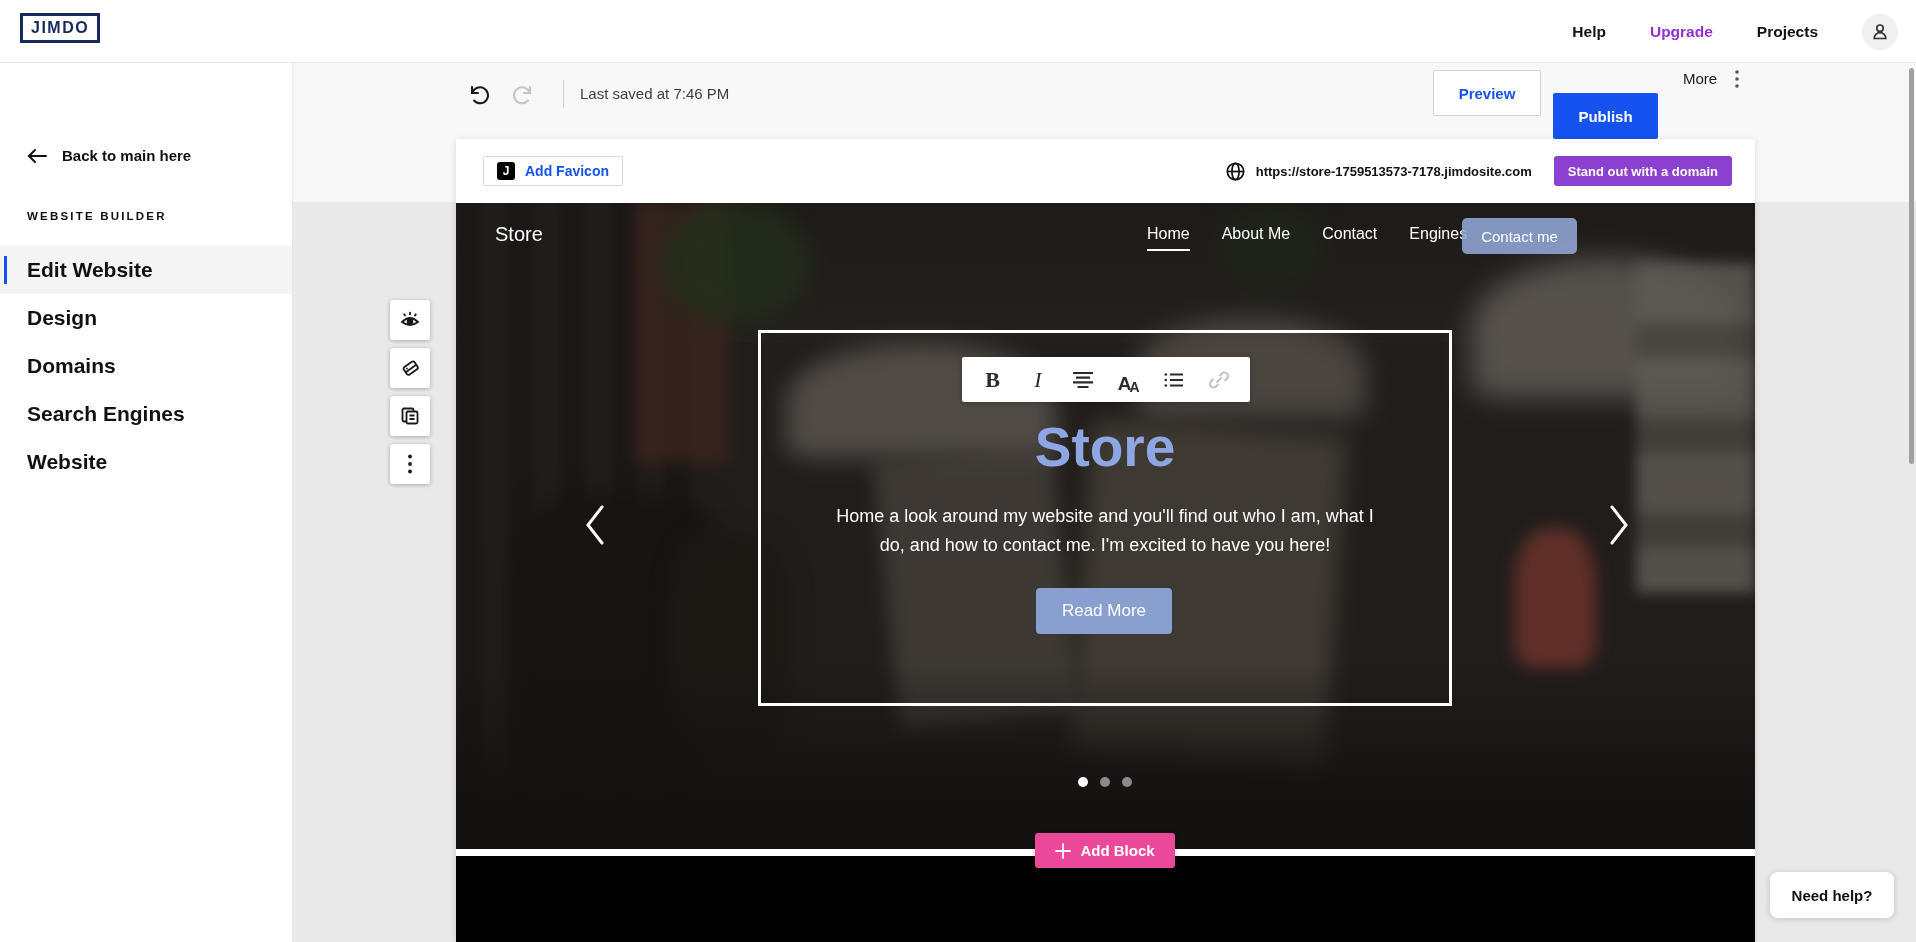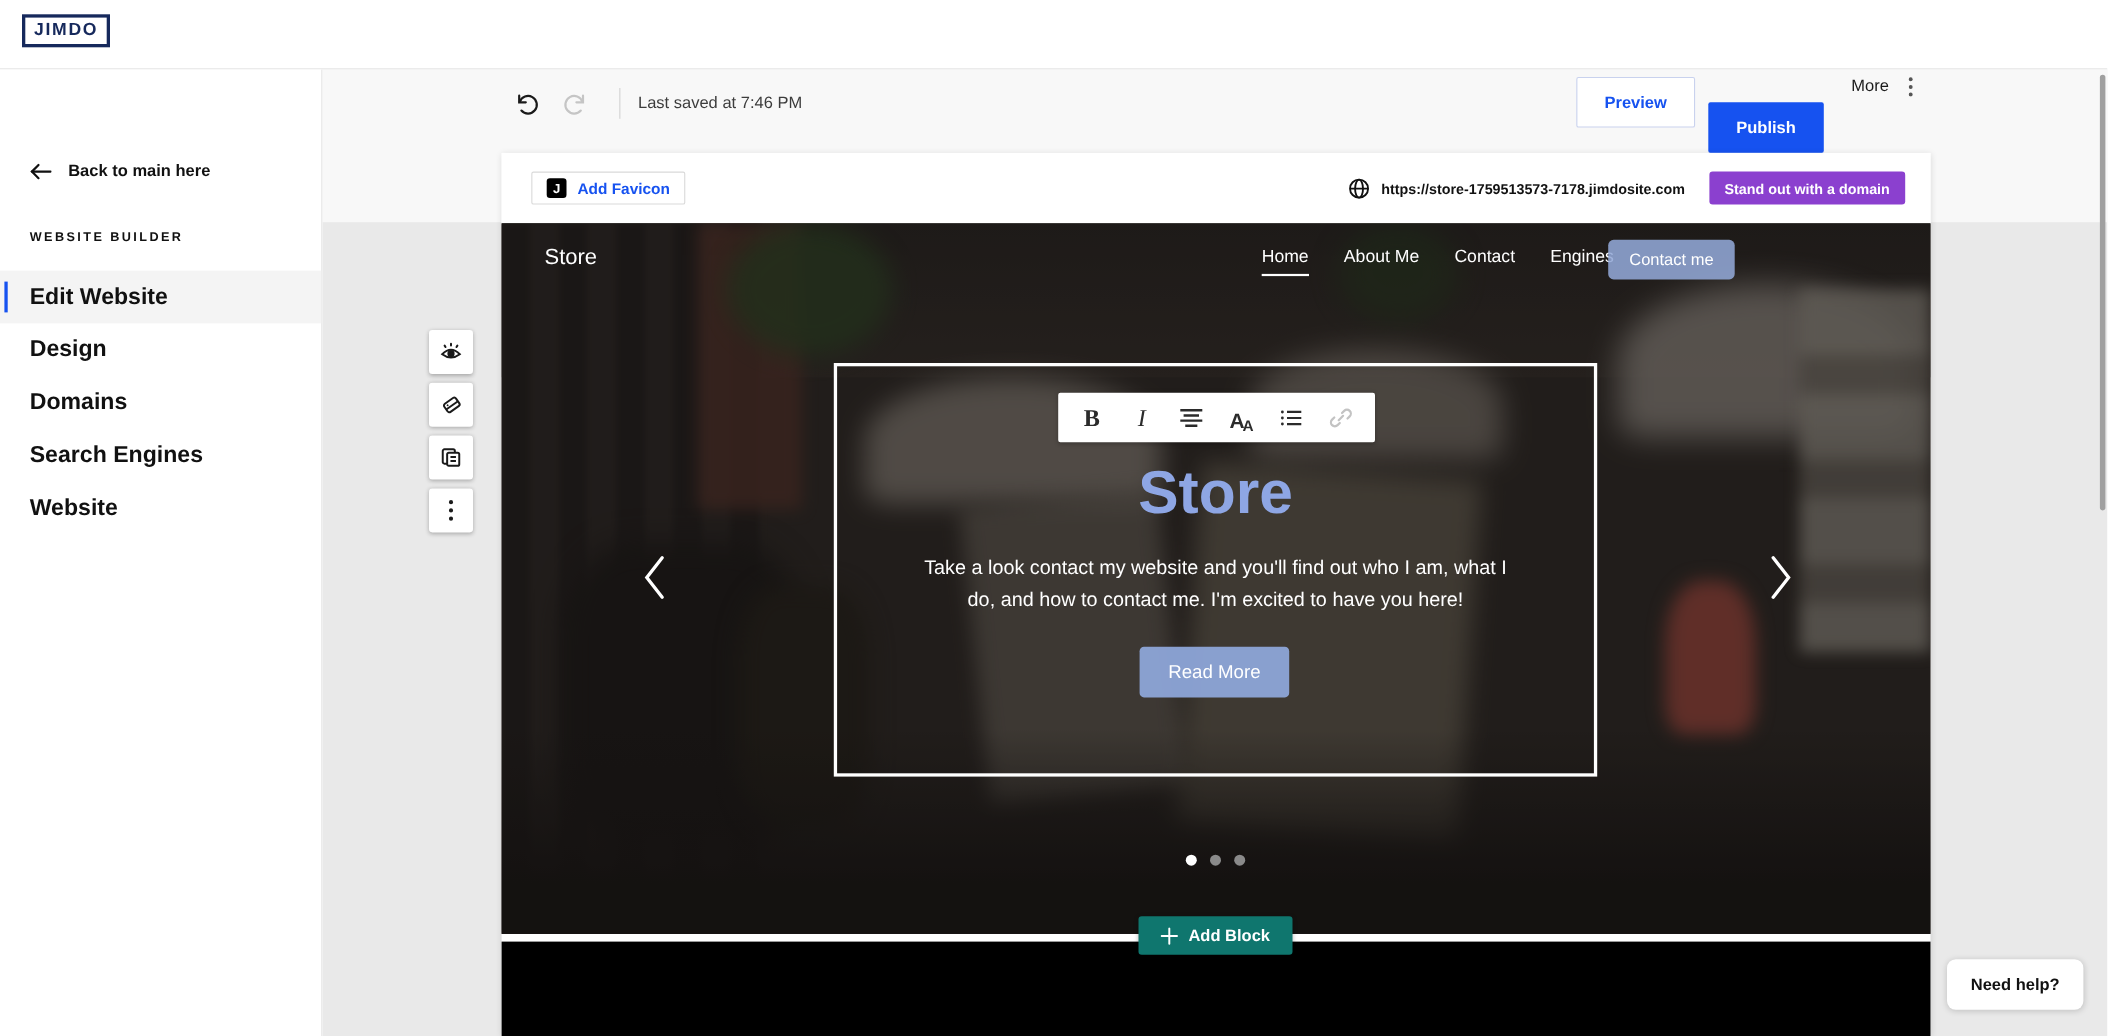--- a/index.html
+++ b/index.html
@@ -78,36 +78,47 @@
   .hero-text{position:absolute;left:302px;top:299px;width:694px;text-align:center;font-size:18px;line-height:29px;color:#fff;z-index:7;}
   .btn-readmore{position:absolute;left:580px;top:385px;width:136px;height:46px;background:rgba(141,165,216,0.95);border:none;border-radius:4px;color:#fff;font-size:17px;display:flex;align-items:center;justify-content:center;cursor:pointer;z-index:7;}
 
   .car-arrow{position:absolute;top:300px;width:30px;height:44px;cursor:pointer;z-index:7;}
   .car-left{left:124px;}
   .car-right{left:1148px;}
   .dots{position:absolute;left:302px;top:574px;width:694px;display:flex;justify-content:center;gap:12px;z-index:7;}
   .dot{width:10px;height:10px;border-radius:50%;background:#8a8a8a;cursor:pointer;}
   .dot.active{background:#fff;}
 
-  .btn-addblock{position:absolute;left:579px;top:694px;width:140px;height:35px;background:#0f766e;border:none;border-radius:3px;color:#fff;font-size:15px;font-weight:700;display:flex;align-items:center;justify-content:center;gap:9px;cursor:pointer;z-index:12;box-shadow:0 1px 4px rgba(0,0,0,0.25);}
+  .btn-addblock{position:absolute;left:579px;top:694px;width:140px;height:35px;background:#ec4899;border:none;border-radius:3px;color:#fff;font-size:15px;font-weight:700;display:flex;align-items:center;justify-content:center;gap:9px;cursor:pointer;z-index:12;box-shadow:0 1px 4px rgba(0,0,0,0.25);}
 
   .black-section{position:absolute;left:0;top:717px;width:1299px;height:86px;background:#000;overflow:hidden;text-align:center;}
   .next-title{display:inline-block;margin-top:82px;font-size:46px;font-weight:700;color:#8ea6e4;}
 
   .btn-needhelp{position:absolute;left:1770px;top:872px;width:124px;height:46px;background:#fff;border:none;border-radius:8px;box-shadow:0 1px 6px rgba(0,0,0,0.18);font-size:15px;font-weight:700;color:#111;display:flex;align-items:center;justify-content:center;cursor:pointer;z-index:50;}
 
   .scrollbar{position:absolute;left:1909px;top:68px;width:5px;height:396px;background:#a0a0a0;border-radius:3px;z-index:60;cursor:pointer;}
 </style>
 </head>
 <body>
 
 <div id="app">
 
   <div class="header">
     <div class="logo">JIMDO</div>
+    <div class="header-nav">
+      <span class="hnav-link">Help</span>
+      <span class="hnav-link upgrade">Upgrade</span>
+      <span class="hnav-link">Projects</span>
+      <span class="avatar">
+        <svg width="20" height="20" viewBox="0 0 20 20" fill="none" stroke="#333" stroke-width="1.7">
+          <circle cx="10" cy="6.2" r="3.2"></circle>
+          <path d="M4.2 16.5 a5.8 5.8 0 0 1 11.6 0 z"></path>
+        </svg>
+      </span>
+    </div>
   </div>
 
   <div class="sidebar">
     <div class="back-row">
       <svg width="20" height="16" viewBox="0 0 20 16" fill="none" stroke="#111" stroke-width="2" stroke-linecap="round">
         <path d="M8 2 L2 8 L8 14"></path>
           <path d="M2 8 L19 8"></path>
       </svg>
       <span>Back to main here</span>
     </div>
@@ -269,21 +280,21 @@
             <svg width="22" height="22" viewBox="0 0 22 22" fill="none" stroke="#c3c3c3" stroke-width="2" stroke-linecap="round">
               <path d="M9 13 L13 9"></path>
               <path d="M12 6.5 L14 4.5 a3.5 3.5 0 0 1 5 5 L17 11.5"></path>
               <path d="M10 15.5 L8 17.5 a3.5 3.5 0 0 1 -5 -5 L5 10.5"></path>
             </svg>
           </span>
         </div>
 
         <div class="hero-title">Store</div>
         <div class="hero-text">
-          <span>Take a look contact my website and you'll find out who I am, what I</span><br>
+          <span>Home a look around my website and you'll find out who I am, what I</span><br>
           <span>do, and how to contact me. I'm excited to have you here!</span>
         </div>
         <button class="btn-readmore">Read More</button>
 
         <div class="car-arrow car-left">
           <svg width="30" height="44" viewBox="0 0 30 44" fill="none" stroke="#fff" stroke-width="3" stroke-linecap="round">
             <path d="M22 4 L8 22 L22 40"></path>
           </svg>
         </div>
         <div class="car-arrow car-right">

